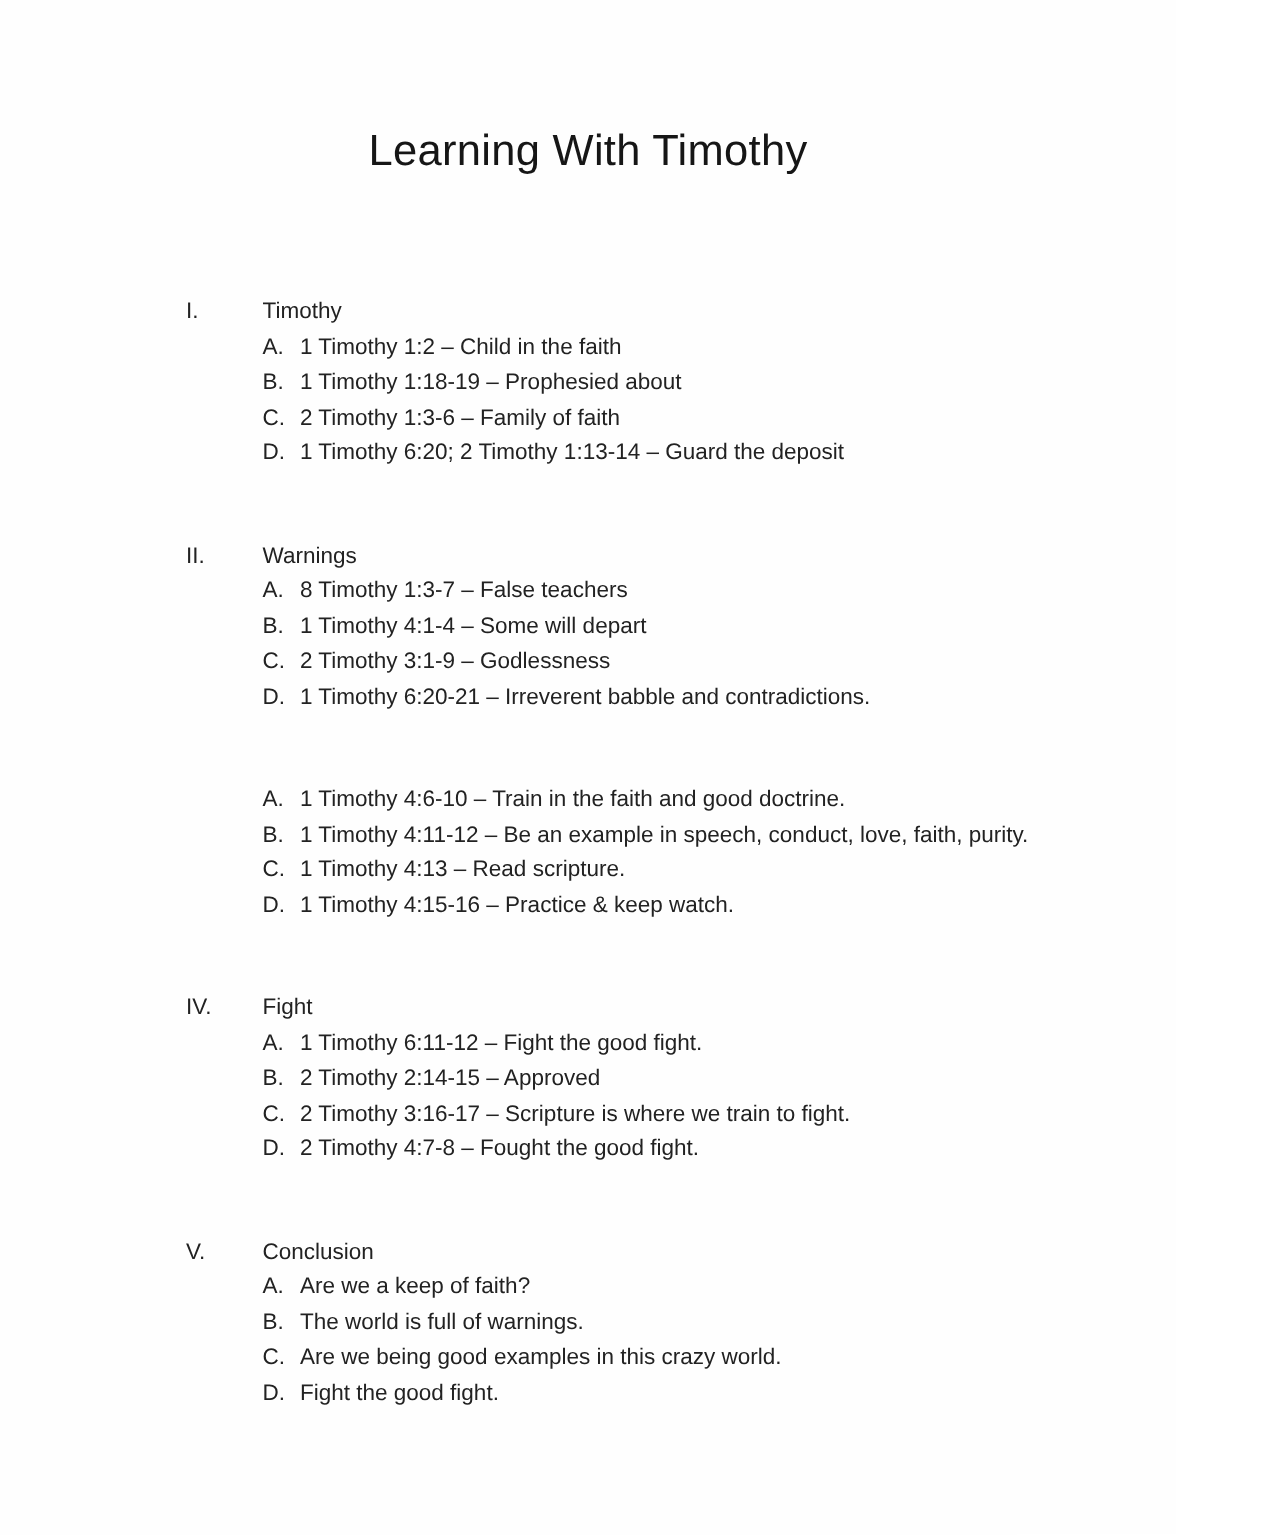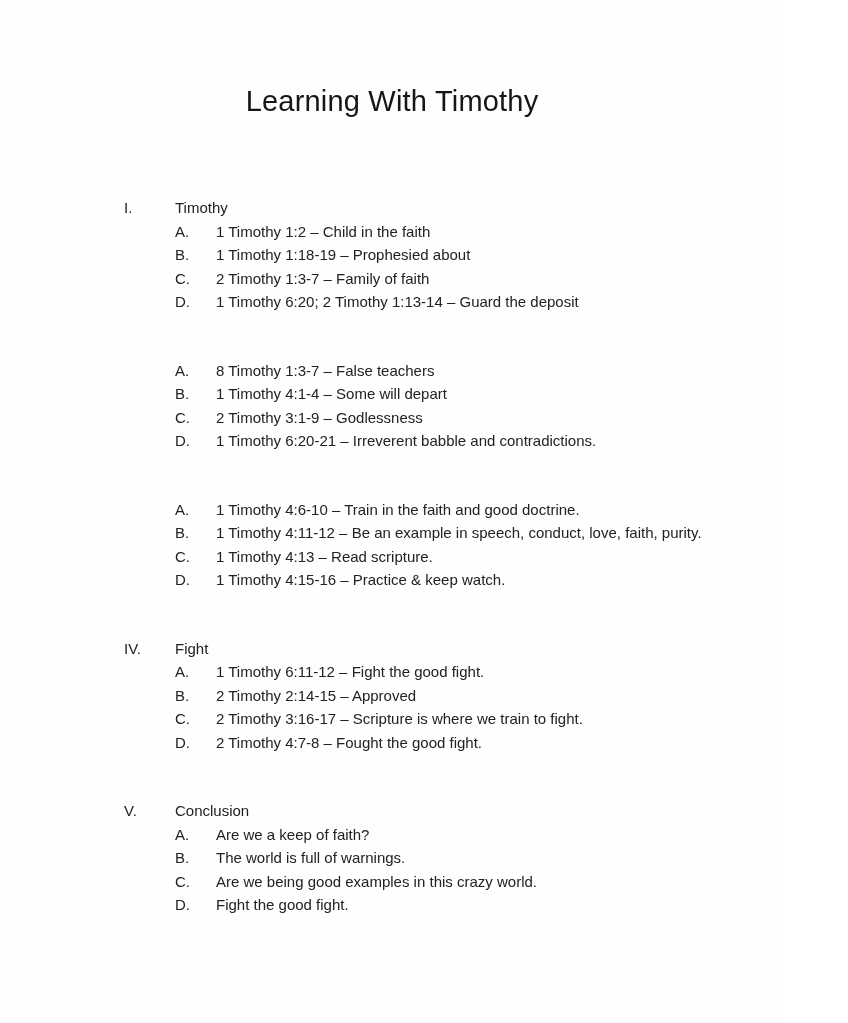--- a/index.html
+++ b/index.html
@@ -59,21 +59,20 @@
     font-size: 15px;
     line-height: 23.5px;
   }
   .letter {
     width: 25px;
     flex: 0 0 25px;
   }
   .item-text {
     flex: 1;
     white-space: nowrap;
-    margin-left: 16px;
   }
 </style>
 </head>
 <body>
 
 <main class="page">
   <h1 class="doc-title">Learning With Timothy</h1>
   <div class="outline" id="outline">
   <section class="section">
     <div class="section-heading">
@@ -86,31 +85,35 @@
     <span class="item-text">1 Timothy 1:2 – Child in the faith</span>
   </div>
 
   <div class="item">
     <span class="letter">B.</span>
     <span class="item-text">1 Timothy 1:18-19 – Prophesied about</span>
   </div>
 
   <div class="item">
     <span class="letter">C.</span>
-    <span class="item-text">2 Timothy 1:3-7 – Family of faith</span>
+    <span class="item-text">2 Timothy 1:3-6 – Family of faith</span>
   </div>
 
   <div class="item">
     <span class="letter">D.</span>
     <span class="item-text">1 Timothy 6:20; 2 Timothy 1:13-14 – Guard the deposit</span>
   </div>
 </div>
   </section>
 
   <section class="section">
+    <div class="section-heading">
+      <span class="numeral">II.</span>
+      <span class="heading">Warnings</span>
+    </div>
     <div class="items">
   <div class="item">
     <span class="letter">A.</span>
     <span class="item-text">8 Timothy 1:3-7 – False teachers</span>
   </div>
 
   <div class="item">
     <span class="letter">B.</span>
     <span class="item-text">1 Timothy 4:1-4 – Some will depart</span>
   </div>

